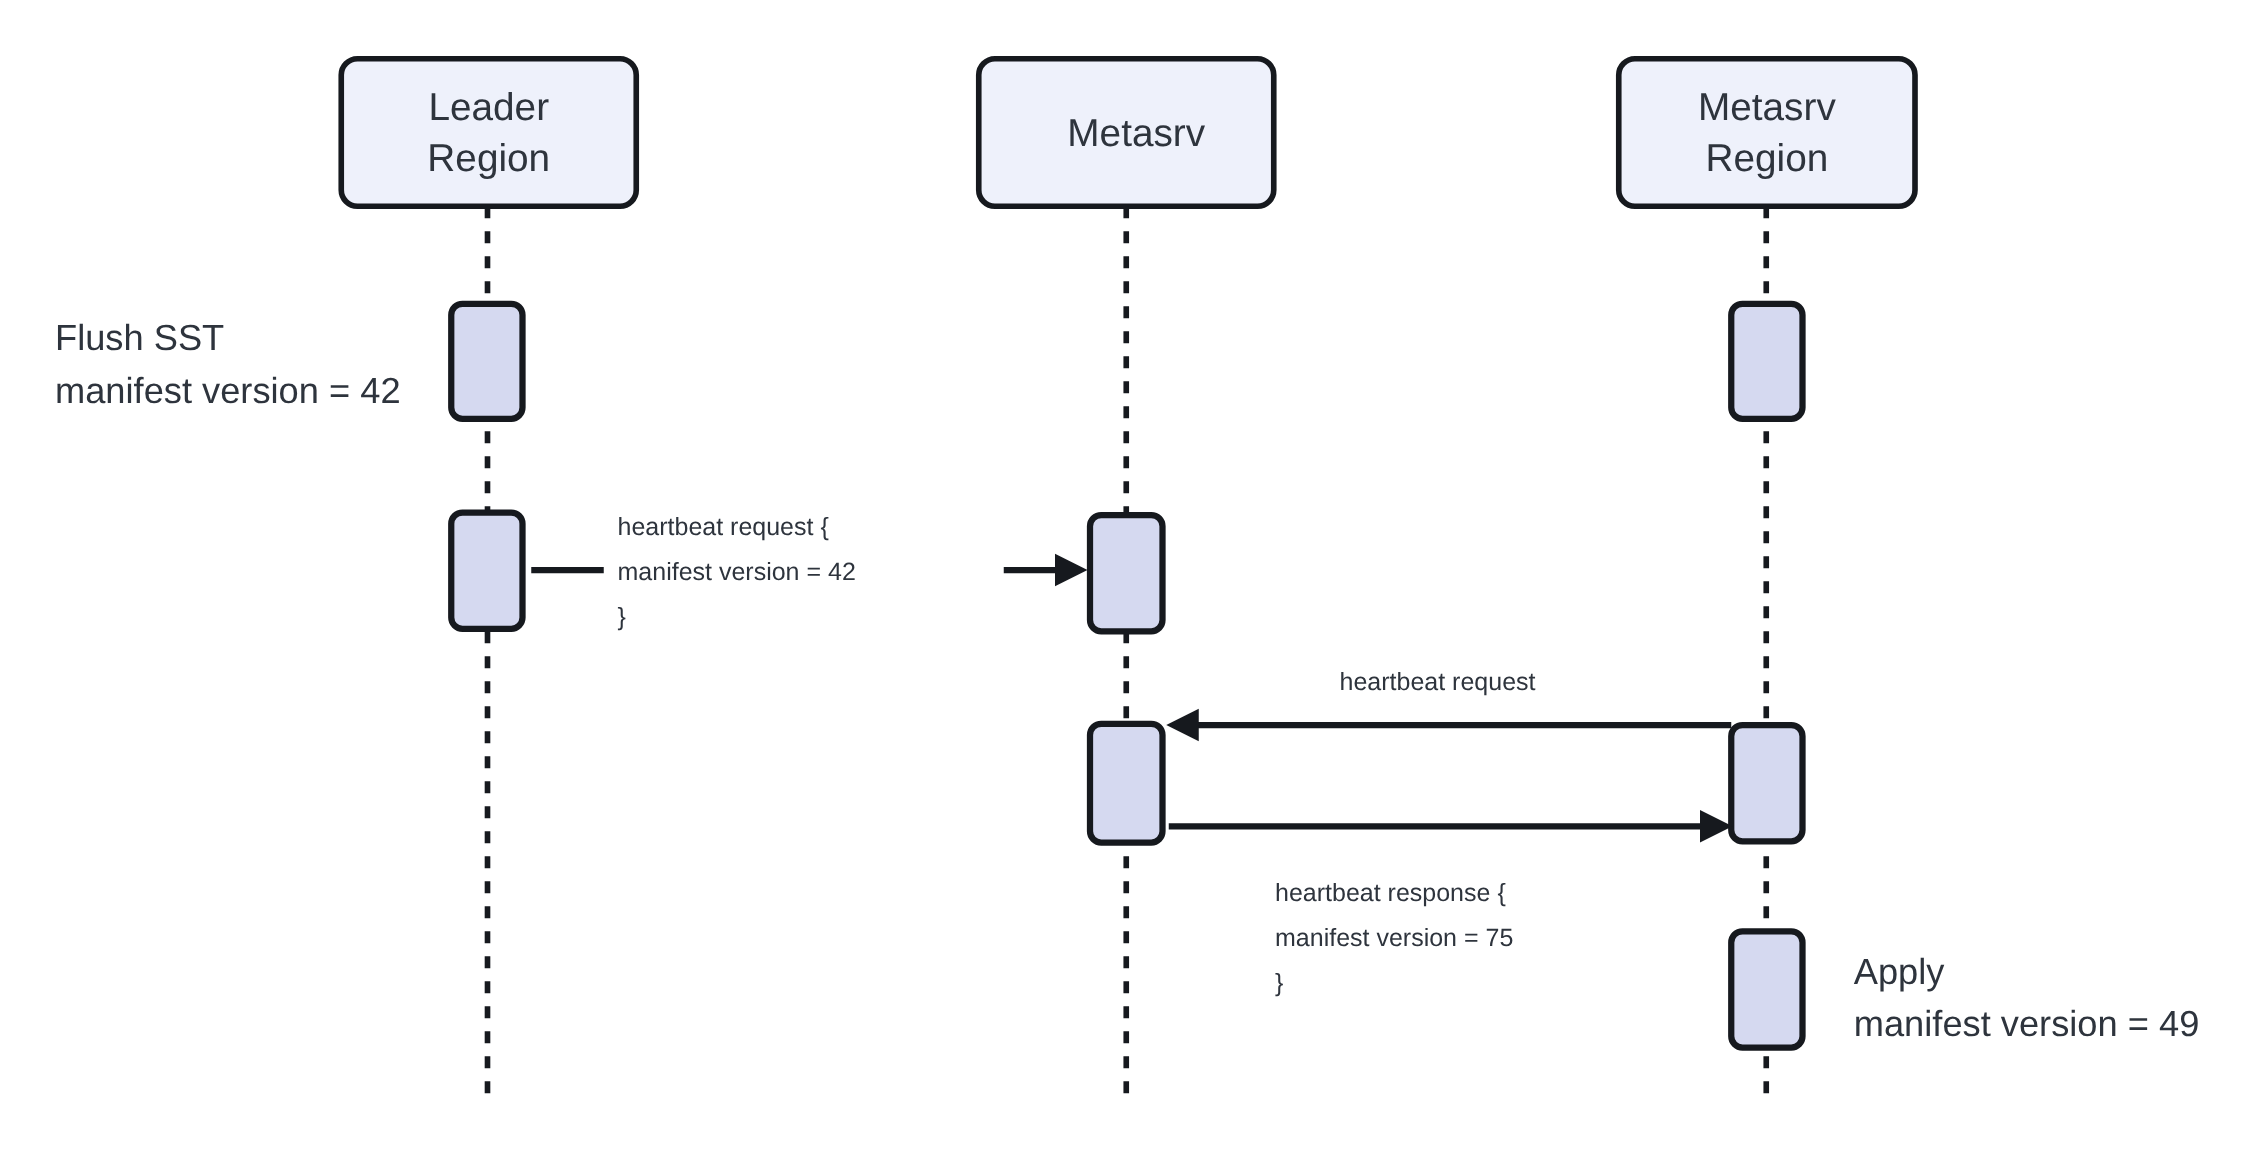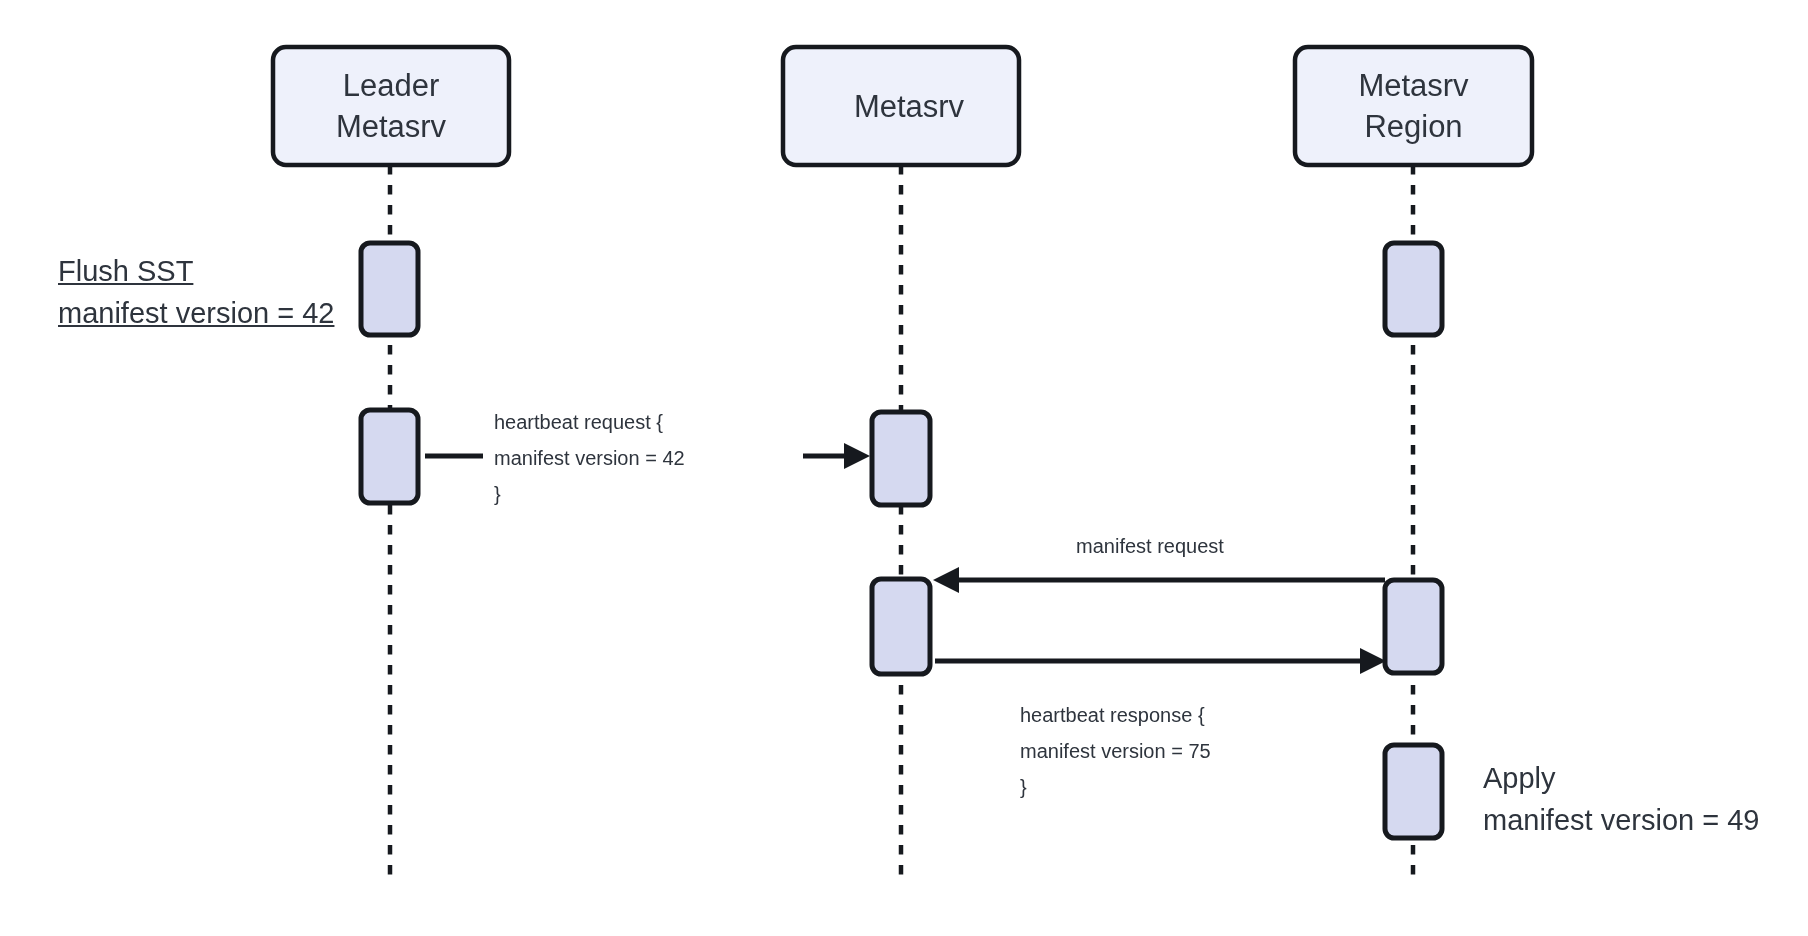--- a/index.html
+++ b/index.html
@@ -44,21 +44,21 @@
   .actor-follower { left: 1295px; top: 47px; width: 237px; height: 118px; }
 
   .note {
     font-size: 29px;
     line-height: 42px;
   }
   .msg {
     font-size: 20px;
     line-height: 36px;
   }
-  .note-flush  { left: 58px;   top: 250px; text-decoration: underline; }
+  .note-flush  { left: 44px;   top: 250px; }
   .note-41     { left: 1483px; top: 268px; }
   .note-apply  { left: 1483px; top: 757px; }
   .msg-1       { left: 494px;  top: 404px; }
   .msg-2       { left: 1150px; top: 528px; transform: translateX(-50%); white-space: nowrap; }
   .msg-3       { left: 1020px; top: 697px; }
 </style>
 </head>
 <body>
 
 <div class="canvas">
@@ -86,31 +86,31 @@
     <polygon points="870,456 844,443 844,469" fill="#16191e"></polygon>
 
     <line x1="957" y1="580" x2="1385" y2="580" stroke="#16191e" stroke-width="5"></line>
     <polygon points="933,580 959,567 959,593" fill="#16191e"></polygon>
 
     <line x1="935" y1="661" x2="1362" y2="661" stroke="#16191e" stroke-width="5"></line>
     <polygon points="1386,661 1360,648 1360,674" fill="#16191e"></polygon>
   </svg>
 
   <div class="actor-label actor-leader">Leader
-Metasrv</div>
+Region</div>
   <div class="actor-label actor-metasrv">Metasrv</div>
   <div class="actor-label actor-follower">Metasrv
 Region</div>
 
   <div class="txt note note-flush">Flush SST
 manifest version = 42</div>
   <div class="txt note note-apply">Apply
 manifest version = 49</div>
 
   <div class="txt msg msg-1">heartbeat request {
   manifest version = 42
 }</div>
-  <div class="txt msg msg-2">manifest request</div>
+  <div class="txt msg msg-2">heartbeat request</div>
   <div class="txt msg msg-3">heartbeat response {
   manifest version = 75
 }</div>
 
 </div>
 
 </body></html>

